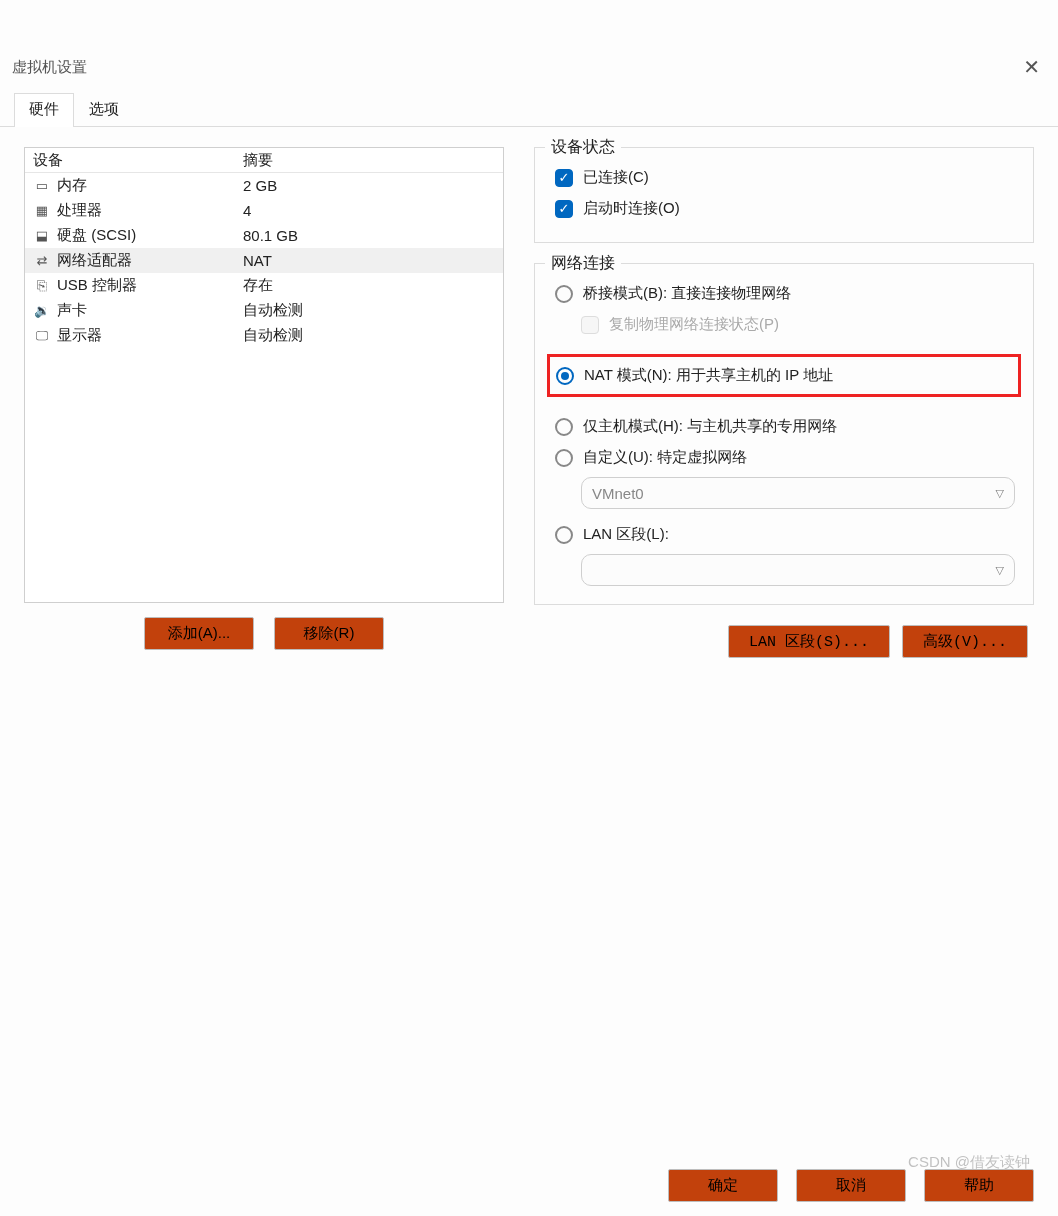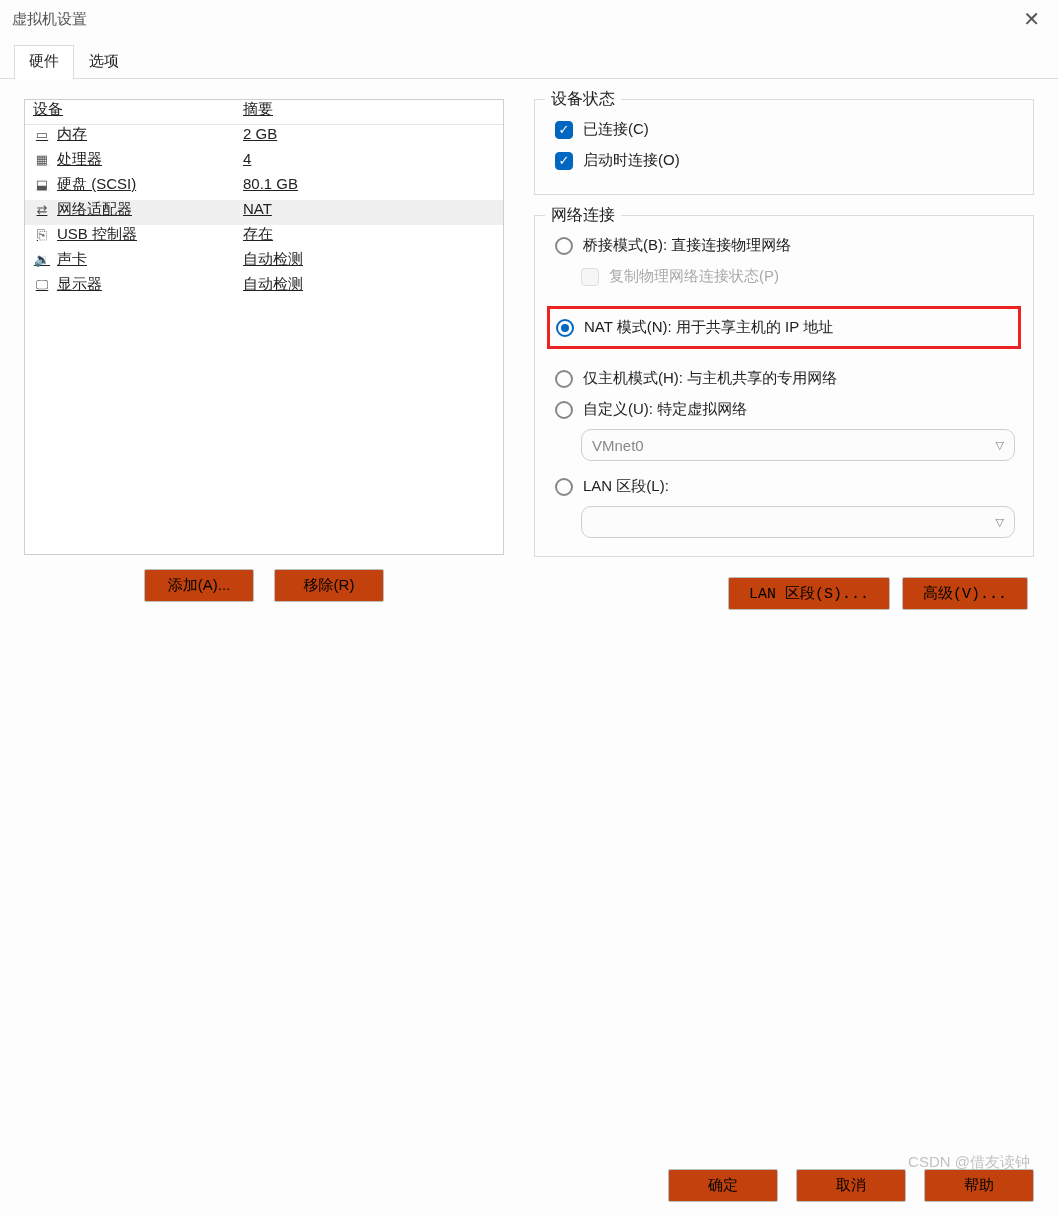--- a/index.html
+++ b/index.html
@@ -15,20 +15,21 @@
   position: relative;
 }
 .titlebar {
   display: flex;
   justify-content: space-between;
   align-items: center;
   height: 38px;
   padding: 0 12px;
   background: #fdfdfd;
   color: #555;
+  margin-top: 48px;
 }
 .titlebar .title { font-size: 15px; }
 .titlebar .close {
   font-size: 20px;
   color: #555;
   cursor: pointer;
   padding: 0 6px;
   line-height: 1;
 }
 .tabs {
@@ -60,24 +61,23 @@
 }
 .device-table {
   border: 1px solid #cfcfcf;
   flex: 1;
   height: 970px;
   overflow: auto;
   background: #fff;
 }
 .dt-row {
   display: flex;
-  align-items: flex-start;
+  align-items: center;
   height: 25px;
   padding: 0 8px;
-  text-decoration: underline;
 }
 .dt-header {
   font-weight: normal;
   color: #222;
   border-bottom: 1px solid #e6e6e6;
 }
 .dt-col-dev { width: 210px; display: flex; align-items: center; gap: 6px; }
 .dt-col-sum { flex: 1; }
 .dt-row.selected { background: #f0f0f0; }
 .icon {

